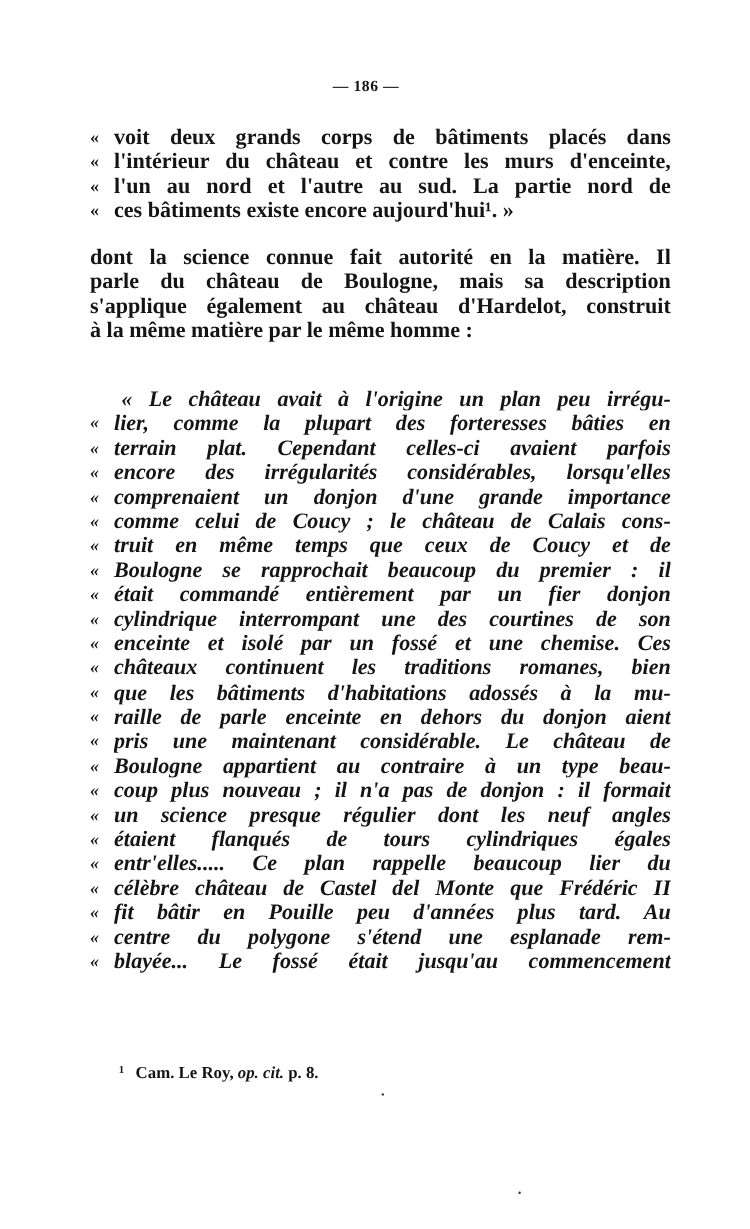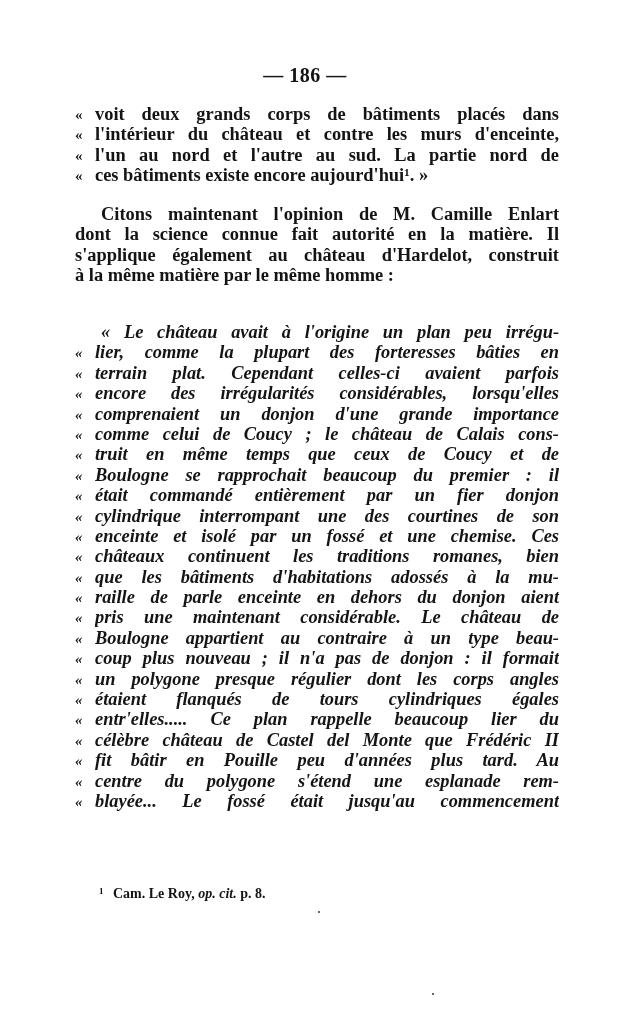--- a/index.html
+++ b/index.html
@@ -20,21 +20,21 @@
       left: 0; top: 0;
       width: 625px;
       height: 1024px;
     }
     .page-number {
       position: absolute;
       top: 64px;
       left: 0;
       width: 610px;
       text-align: center;
-      font-size: 20px;
+      font-size: 13px;
       font-weight: bold;
       letter-spacing: 0.5px;
     }
     .text-block {
       position: absolute;
       left: 75px;
       width: 484px;
       font-size: 18.4px;
       font-weight: bold;
       line-height: 20.4px;
@@ -108,27 +108,27 @@
       <span class="q">«</span>
       <span class="t">l'un au nord et l'autre au sud. La partie nord de</span>
     </div>
     <div class="line last">
       <span class="q">«</span>
       <span class="t">ces bâtiments existe encore aujourd'hui¹. »</span>
     </div>
   </div>
 
   <div class="text-block" id="para2">
-    <div class="line noq indent">
-      <span class="q"></span>
-      <span class="t">Citons maintenant l'opinion de M. Camille Enlart</span>
-    </div>
     <div class="line noq">
       <span class="q"></span>
       <span class="t">dont la science connue fait autorité en la matière. Il</span>
+    </div>
+    <div class="line noq">
+      <span class="q"></span>
+      <span class="t">parle du château de Boulogne, mais sa description</span>
     </div>
     <div class="line noq">
       <span class="q"></span>
       <span class="t">s'applique également au château d'Hardelot, construit</span>
     </div>
     <div class="line noq last">
       <span class="q"></span>
       <span class="t">à la même matière par le même homme :</span>
     </div>
   </div>
@@ -197,21 +197,21 @@
     <div class="line">
         <span class="q">«</span>
         <span class="t">Boulogne appartient au contraire à un type beau-</span>
       </div>
     <div class="line">
         <span class="q">«</span>
         <span class="t">coup plus nouveau ; il n'a pas de donjon : il formait</span>
       </div>
     <div class="line">
         <span class="q">«</span>
-        <span class="t">un polygone presque régulier dont les corps angles</span>
+        <span class="t">un science presque régulier dont les neuf angles</span>
       </div>
     <div class="line">
         <span class="q">«</span>
         <span class="t">étaient flanqués de tours cylindriques égales</span>
       </div>
     <div class="line">
         <span class="q">«</span>
         <span class="t">entr'elles..... Ce plan rappelle beaucoup lier du</span>
       </div>
     <div class="line">

